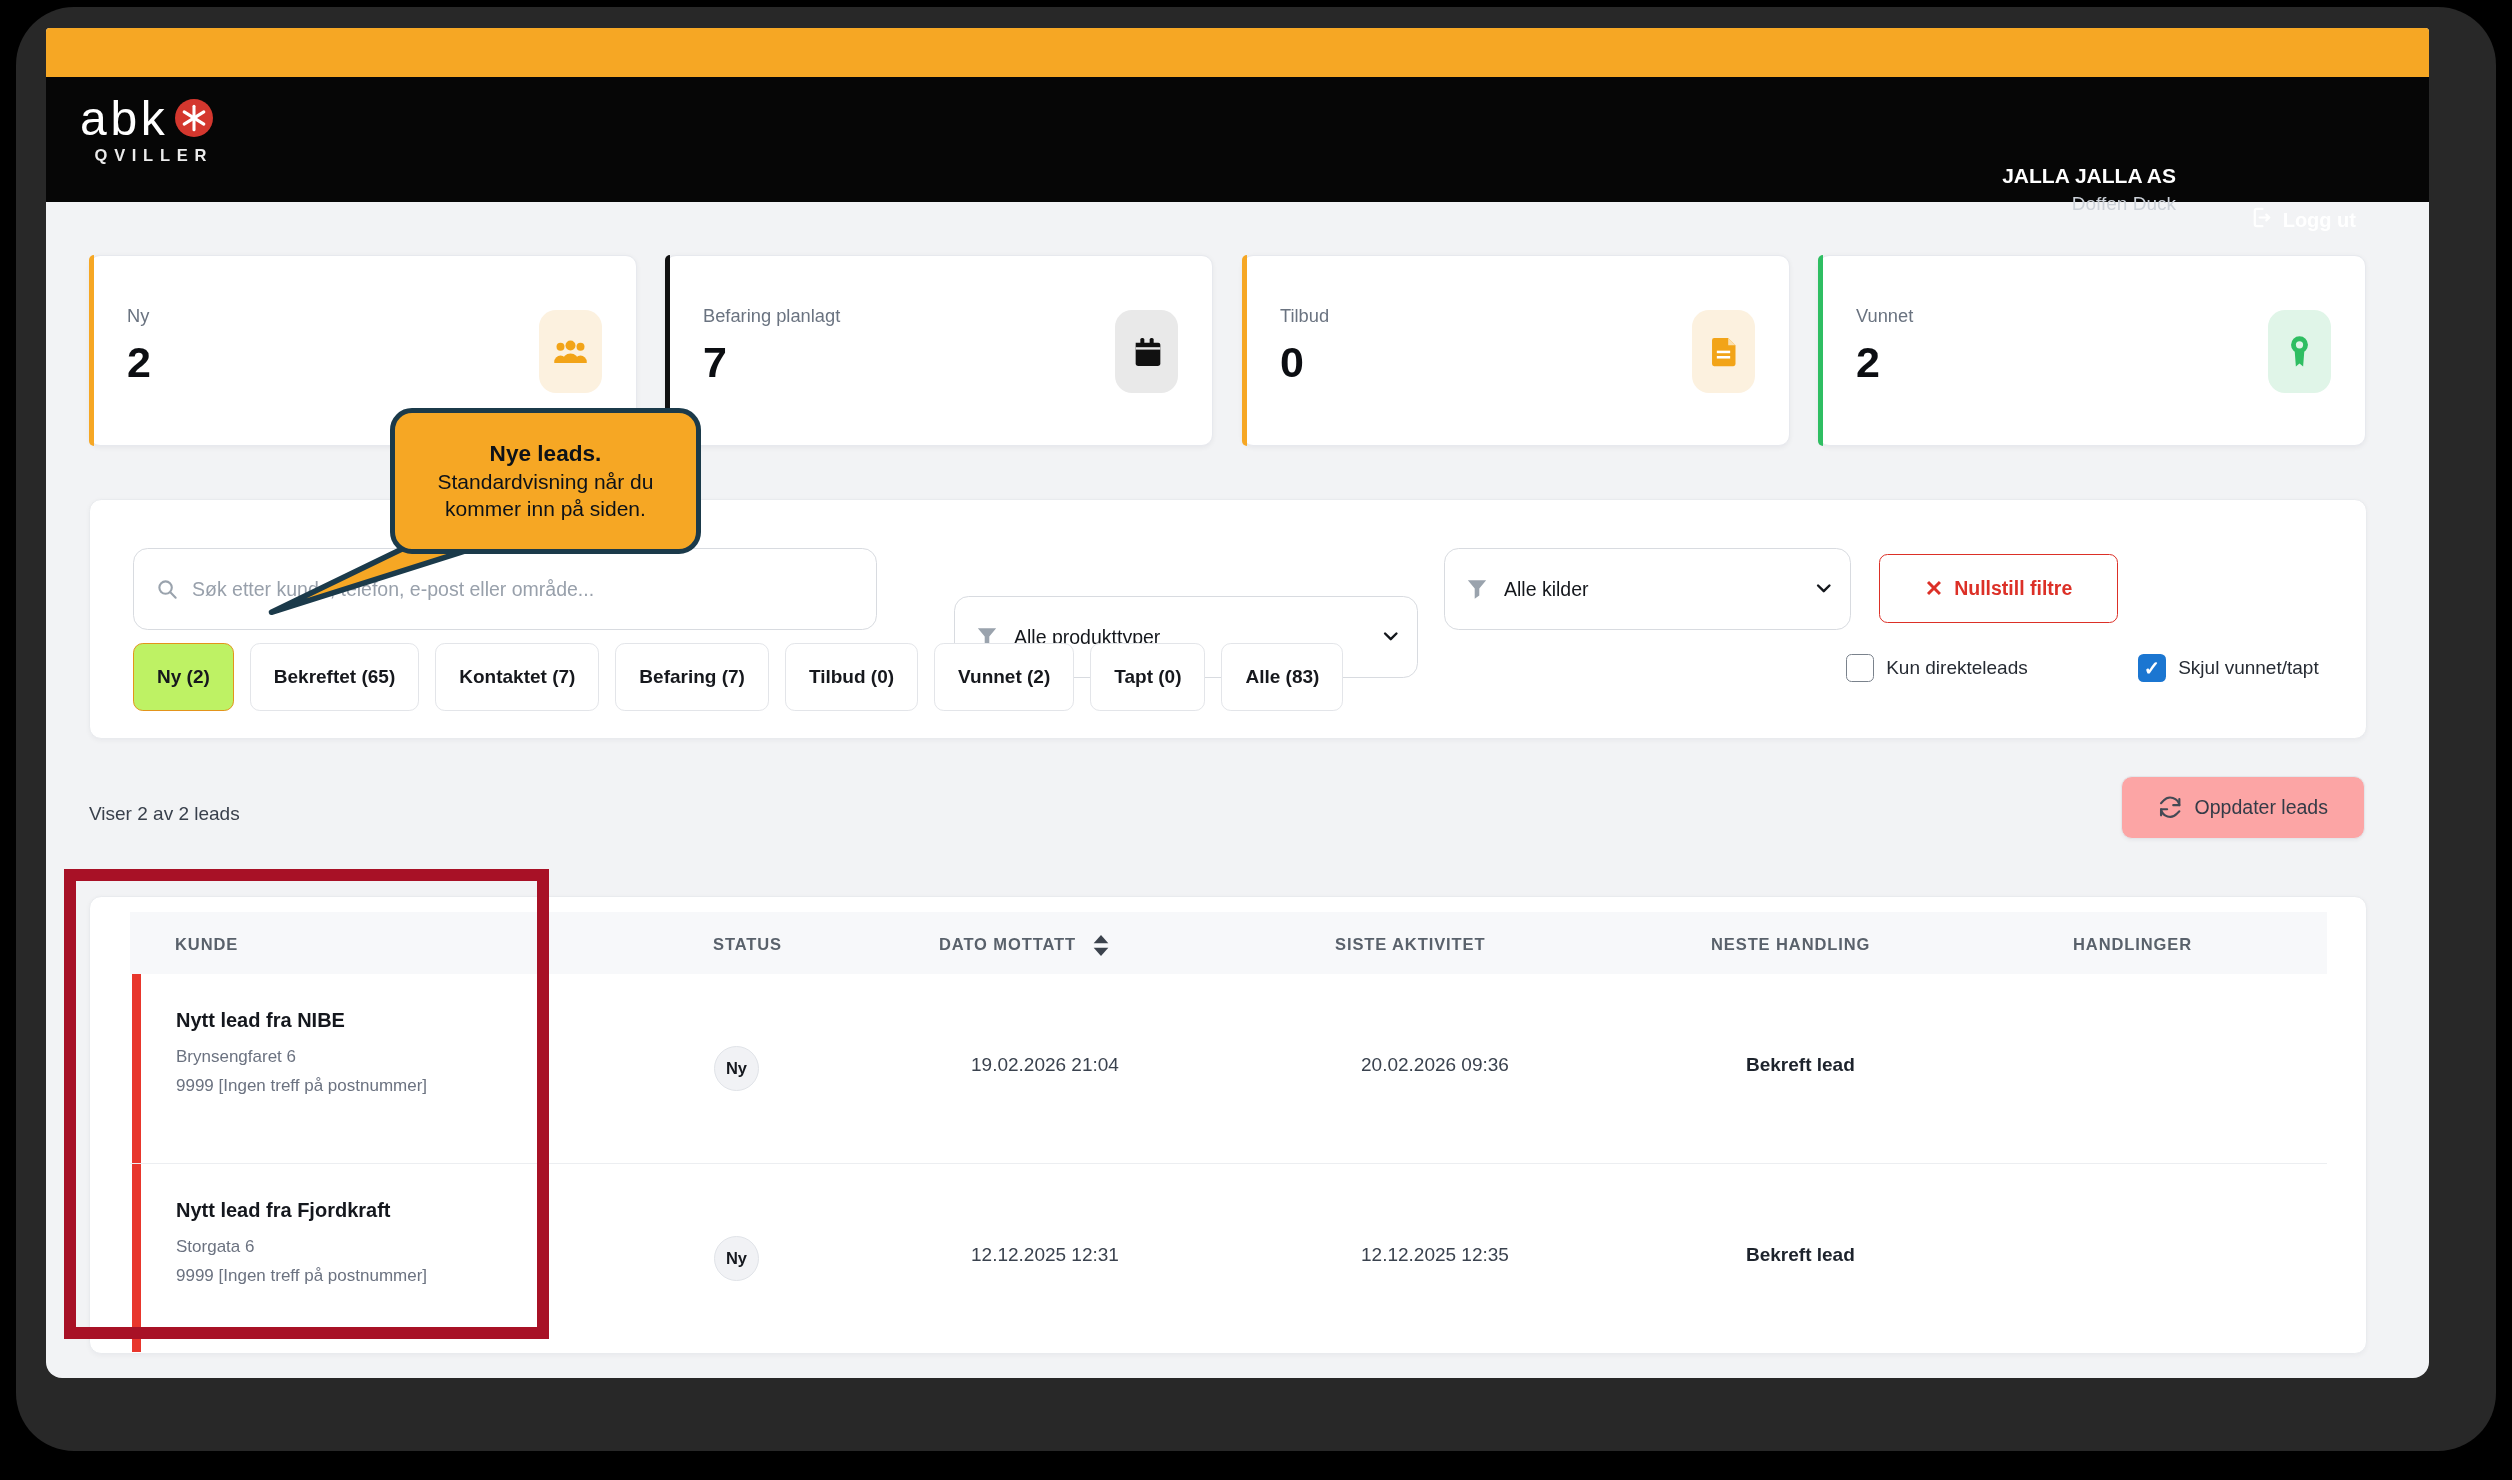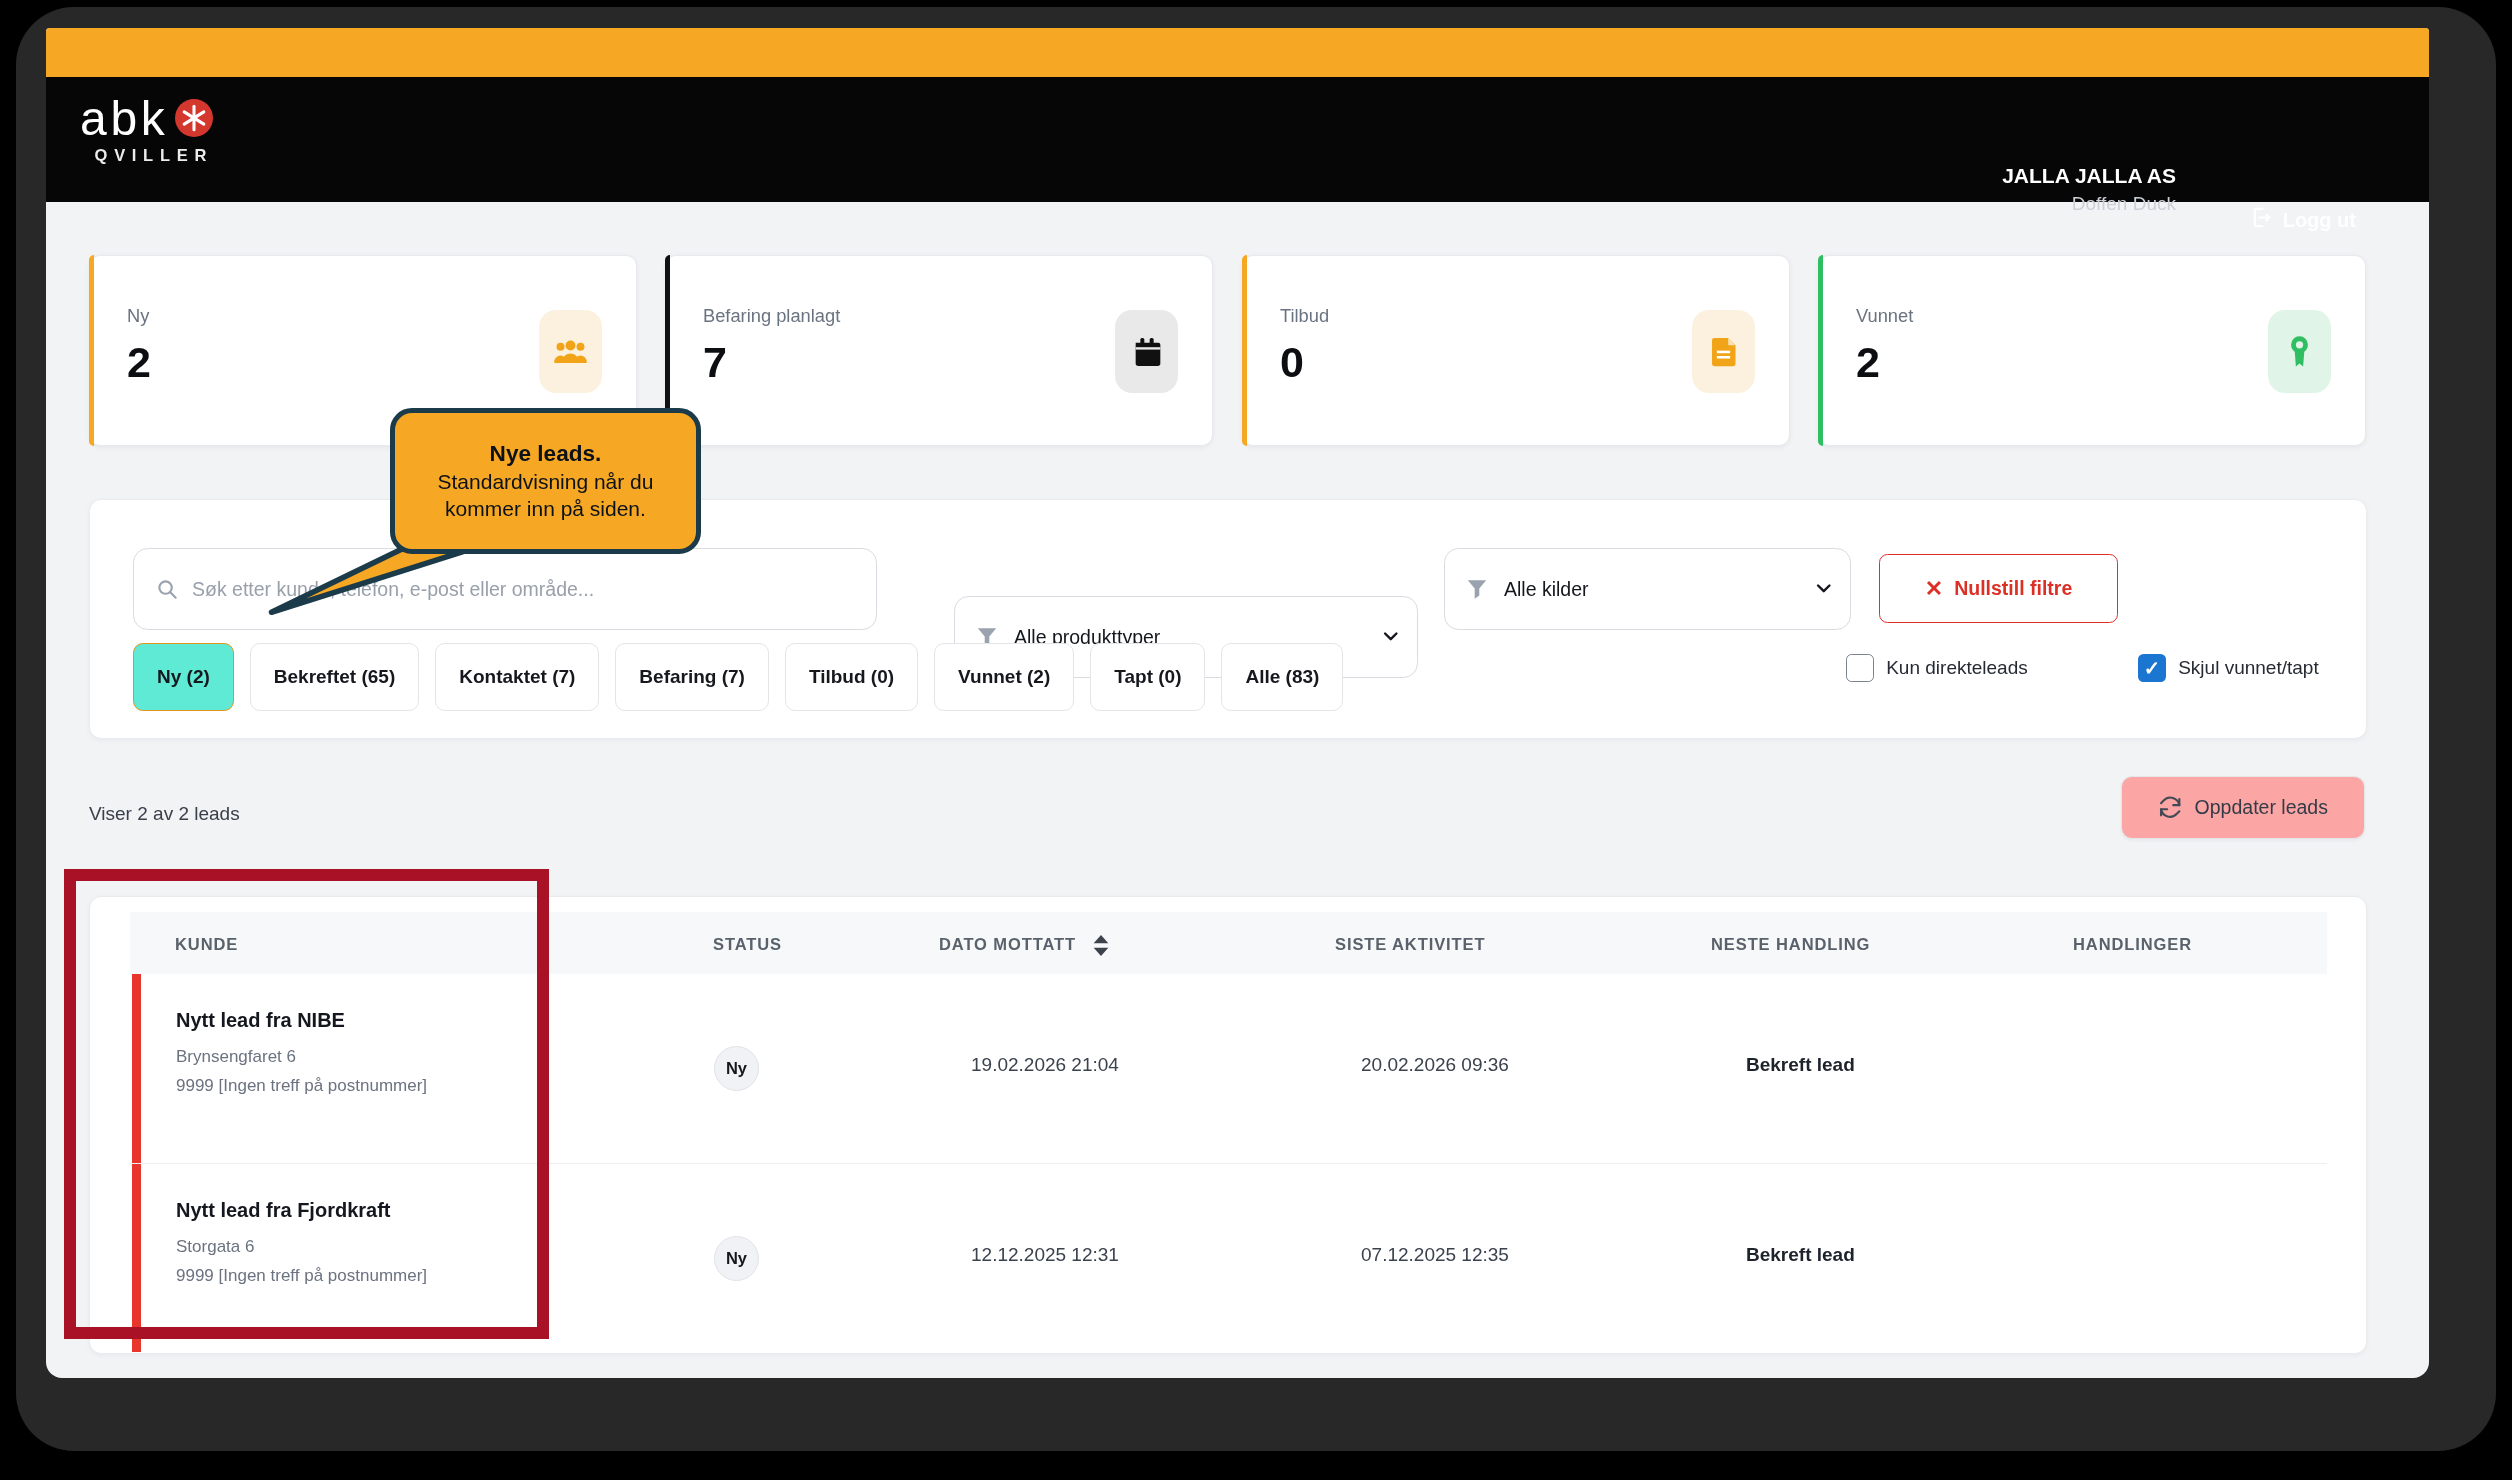--- a/index.html
+++ b/index.html
@@ -52,21 +52,21 @@
   .dd .funnel{margin-left:21px;}
   .reset-btn{position:absolute;left:1789px;top:54px;width:239px;height:69px;border:1.8px solid #DC3027;
     border-radius:8.5px;box-sizing:border-box;display:flex;align-items:center;justify-content:center;
     gap:11px;color:#DC3027;background:#fff;cursor:pointer;}
   .reset-x{font-size:22px;font-weight:700;}
   .reset-label{font-size:19.5px;font-weight:600;}
   .chips{position:absolute;left:43px;top:143px;display:flex;gap:16px;}
   .chip{height:68px;padding:0 23px;border-radius:9.8px;display:flex;align-items:center;
     font-size:19px;font-weight:600;color:#16181d;background:#fff;border:1.2px solid #e3e5e9;
     box-sizing:border-box;cursor:pointer;white-space:nowrap;}
-  .chip.active{background:#5eead4;border-color:#e3941b;}
+  .chip.active{background:#bef264;border-color:#e3941b;}
   .cb{position:absolute;top:154px;display:flex;align-items:center;gap:12.2px;cursor:pointer;}
   .cb-box{width:28px;height:28px;border-radius:5.5px;box-sizing:border-box;display:flex;
     align-items:center;justify-content:center;}
   .cb-box.empty{border:1.8px solid #7a828c;background:#fff;}
   .cb-box.checked{background:#1B76D1;color:#fff;font-size:19.5px;font-weight:700;}
   .cb-label{font-size:19px;color:#262b33;}
   
   .showing{position:absolute;left:43px;top:775px;font-size:19px;color:#39404c;}
   .refresh-btn{position:absolute;left:2075px;top:748px;width:244px;height:63px;background:#fca5a5;
     border:1.2px solid #e4e6ea;border-radius:11px;box-sizing:border-box;display:flex;
@@ -292,21 +292,21 @@
       <div class="next-action">Bekreft lead</div>
     </div>
 
     <div class="trow row2" style="top:266px;">
       <div class="bar"></div>
       <div class="lead-title">Nytt lead fra Fjordkraft</div>
       <div class="lead-addr">Storgata 6</div>
       <div class="lead-post">9999 [Ingen treff på postnummer]</div>
       <div class="badge">Ny</div>
       <div class="dt-received">12.12.2025 12:31</div>
-      <div class="dt-activity">07.12.2025 12:35</div>
+      <div class="dt-activity">12.12.2025 12:35</div>
       <div class="next-action">Bekreft lead</div>
     </div>
   </div>
 
   <div class="annotation"></div>
 
 </div>
 
 
 </body></html>

